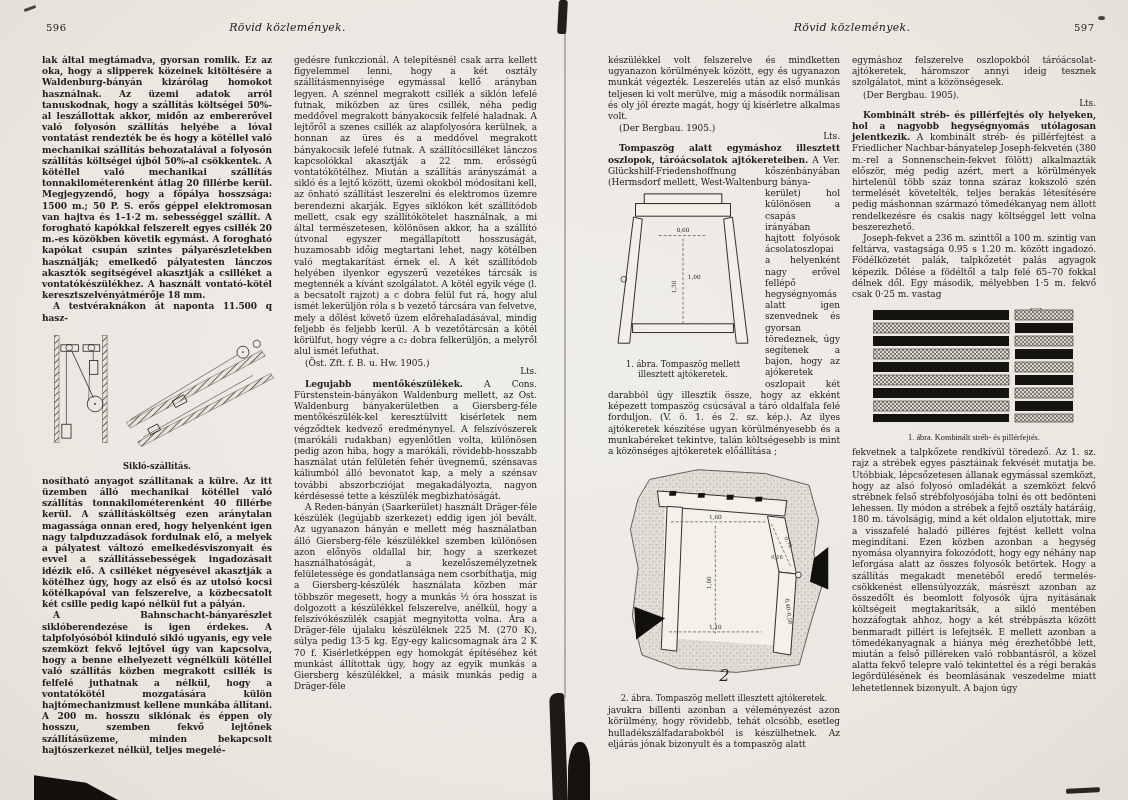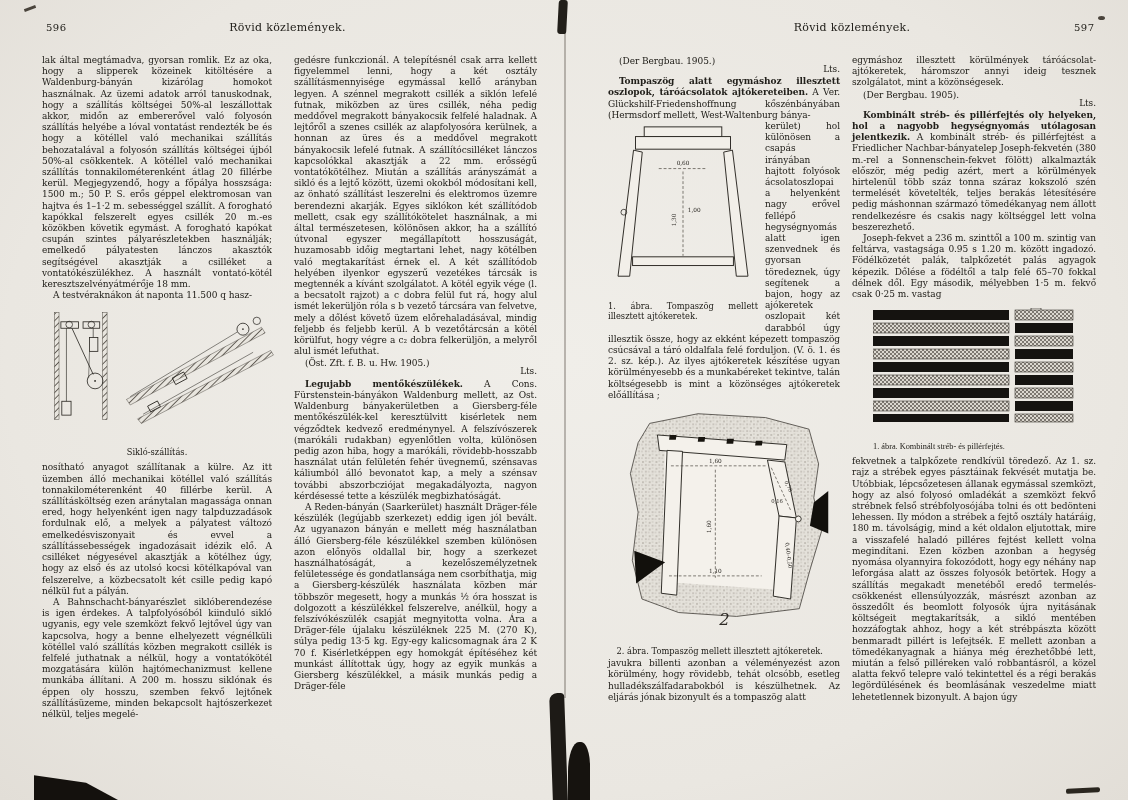--- a/index.html
+++ b/index.html
@@ -3,34 +3,34 @@
 <meta charset="utf-8">
 <style>
   html,body{margin:0;padding:0;}
   body{
     width:1128px;height:800px;position:relative;overflow:hidden;
     background:radial-gradient(ellipse at 50% 45%, #f0eee9 0%, #eae7e1 70%, #e2ded7 100%);
     font-family:"DejaVu Serif", serif;
     color:#22201b;
   }
   .pgnum{position:absolute;top:22px;font-size:10px;letter-spacing:.5px;}
-  .runhead{position:absolute;top:21px;font-size:11px;text-align:center;letter-spacing:.3px;}
+  .runhead{position:absolute;top:21px;font-size:11px;font-style:italic;text-align:center;letter-spacing:.3px;}
   .col{position:absolute;top:55px;text-align:justify;font-size:9px;line-height:11.2px;letter-spacing:-0.05px;}
-  #c1{left:42px;width:230px;}
+  #c1{left:42px;width:230px;font-weight:bold;}
   #c2{left:294px;width:243px;}
   #c3{left:608px;width:232px;}
   #c4{left:852px;width:244px;}
   p{margin:0;}
   p.ind{text-indent:11px;}
   p.sec{text-indent:11px;margin-top:9px;}
   p.src{text-indent:11px;margin-top:1px;}
   .by{float:right;margin-top:8px;}
   b.shead{font-weight:bold;}
   figure{margin:0;}
-  figcaption{font-size:8.3px;line-height:10px;margin-top:18px;letter-spacing:0;}
+  figcaption{font-size:8.3px;line-height:10px;text-align:center;margin-top:9px;letter-spacing:0;}
   .fig-sik{width:230px;text-align:center;margin:6px 0 5px 0;}
   .fig-sik svg{width:244px;height:122px;margin-left:-7px;display:block;}
   .fig-left{float:left;width:150px;margin:2px 7px 2px 0;}
   .fig-left svg{width:150px;height:160px;display:block;}
   .fig-center{width:215px;margin:5px auto 2px auto;}
   .fig-center svg{width:215px;height:222px;display:block;}
   .fig-stripes{width:202px;margin:8px auto 4px auto;font-family:Liberation Serif, serif;}
   .fig-stripes svg{width:202px;height:116px;display:block;}
   .clear{clear:both;}
   svg text{font-family:"DejaVu Serif",serif;fill:#2c2924;}
@@ -128,20 +128,21 @@
   <p class="sec">
     <b class="shead">Legujabb mentőkészülékek.</b><span> A Cons. Fürstenstein-bányákon Waldenburg mellett, az Ost. Waldenburg bányakerületben a Giersberg-féle mentőkészülék-kel keresztülvitt kisérletek nem végződtek kedvező eredménynyel. A felszívószerek (marókáli rudakban) egyenlőtlen volta, különösen pedig azon hiba, hogy a marókáli, rövidebb-hosszabb használat után felületén fehér üvegnemű, szénsavas káliumból álló bevonatot kap, a mely a szénsav további abszorbcziójat megakadályozta, nagyon kérdésessé tette a készülék megbizhatóságát.</span>
   </p>
   <p class="ind">A Reden-bányán (Saarkerület) használt Dräger-féle készülék (legújabb szerkezet) eddig igen jól bevált. Az ugyanazon bányán e mellett még használatban álló Giersberg-féle készülékkel szemben különösen azon előnyös oldallal bir, hogy a szerkezet használhatóságát, a kezelőszemélyzetnek felületessége és gondatlansága nem csorbíthatja, mig a Giersberg-készülék használata közben már többször megesett, hogy a munkás ½ óra hosszat is dolgozott a készülékkel felszerelve, anélkül, hogy a felszívókészülék csapját megnyitotta volna. Ára a Dräger-féle újalaku készüléknek 225 M. (270 K), súlya pedig 13·5 kg. Egy-egy kalicsomagnak ára 2 K 70 f. Kisérletképpen egy homokgát építéséhez két munkást állítottak úgy, hogy az egyik munkás a Giersberg készülékkel, a másik munkás pedig a Dräger-féle</p>
 </div>
 
 <div class="runhead" style="left:608px;width:488px">Rövid közlemények.</div>
 <div class="pgnum" style="left:1074px">597</div>
 
 <div class="col" id="c3">
+  <p>készülékkel volt felszerelve és mindketten ugyanazon körülmények között, egy és ugyanazon munkát végezték. Leszerelés után az első munkás teljesen ki volt merülve, mig a második normálisan és oly jól érezte magát, hogy új kisérletre alkalmas volt.</p>
   <p class="src">
     <span class="by">Lts.</span>
     <span>(Der Bergbau. 1905.)</span>
   </p>
   <p class="sec">
     <b class="shead">Tompaszög alatt egymáshoz illesztett oszlopok, táróácsolatok ajtókereteiben.</b><span> A Ver. Glückshilf-Friedenshoffnung kőszénbányában (Hermsdorf mellett, West-Waltenburg bánya-</span>
   </p>
 
   <div>
     <figure class="fig-left">
@@ -203,21 +204,21 @@
 
       <text x="102" y="227" font-size="17" font-style="italic">2</text>
     </svg>
     <figcaption>2. ábra. Tompaszög mellett illesztett ajtókeretek.</figcaption>
   </figure>
 
   <p>javukra billenti azonban a véleményezést azon körülmény, hogy rövidebb, tehát olcsóbb, esetleg hulladékszálfadarabokból is készülhetnek. Az eljárás jónak bizonyult és a tompaszög alatt</p>
 </div>
 
 <div class="col" id="c4">
-  <p>egymáshoz illesztett körülmények táróácsolat-ajtókeretek, háromszor annyi ideig tesznek szolgálatot, mint a közönségesek.</p>
+  <p>egymáshoz felszerelve oszlopokból táróácsolat-ajtókeretek, háromszor annyi ideig tesznek szolgálatot, mint a közönségesek.</p>
   <p class="src">
     <span class="by">Lts.</span>
     <span>(Der Bergbau. 1905).</span>
   </p>
   <p class="sec">
     <b class="shead">Kombinált stréb- és pillérfejtés oly helyeken, hol a nagyobb hegységnyomás utólagosan jelentkezik.</b><span> A kombinált stréb- és pillérfejtést a Friedlicher Nachbar-bányatelep Joseph-fekvetén (380 m.-rel a Sonnenschein-fekvet fölött) alkalmazták először, még pedig azért, mert a körülmények hirtelenül több száz tonna száraz kokszoló szén termelését követelték, teljes berakás létesítésére pedig máshonnan származó tömedékanyag nem állott rendelkezésre és csakis nagy költséggel lett volna beszerezhető.</span>
   </p>
   <p class="ind">Joseph-fekvet a 236 m. szinttől a 100 m. szintig van feltárva, vastagsága 0.95 s 1.20 m. között ingadozó. Födélközetét palák, talpkőzetét palás agyagok képezik. Dőlése a födéltől a talp felé 65–70 fokkal délnek dől. Egy második, mélyebben 1·5 m. fekvő csak 0·25 m. vastag</p>
 
   <figure class="fig-stripes">

